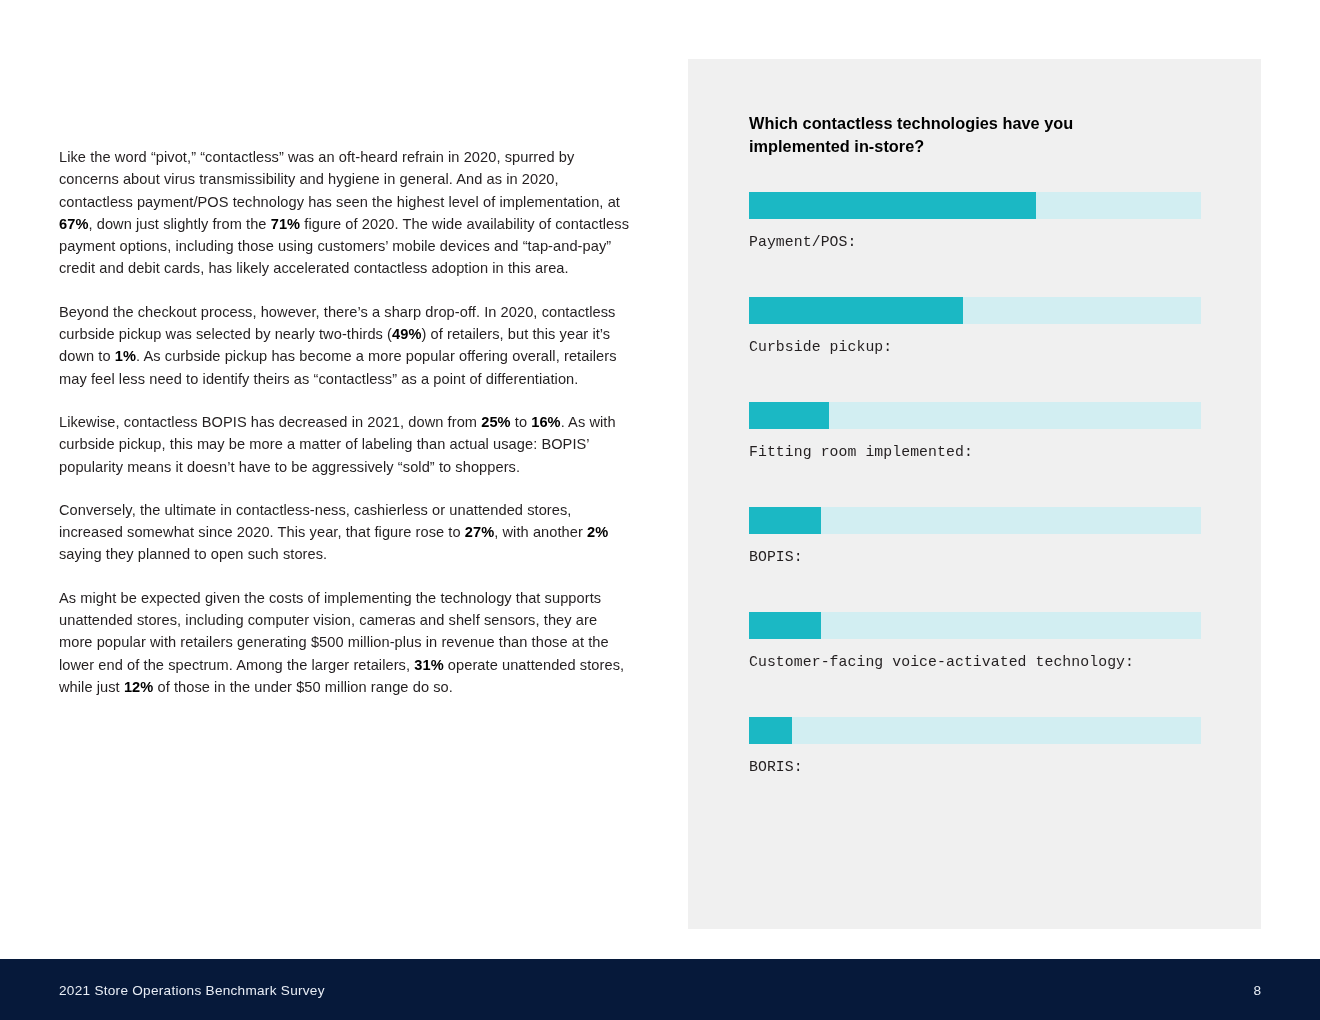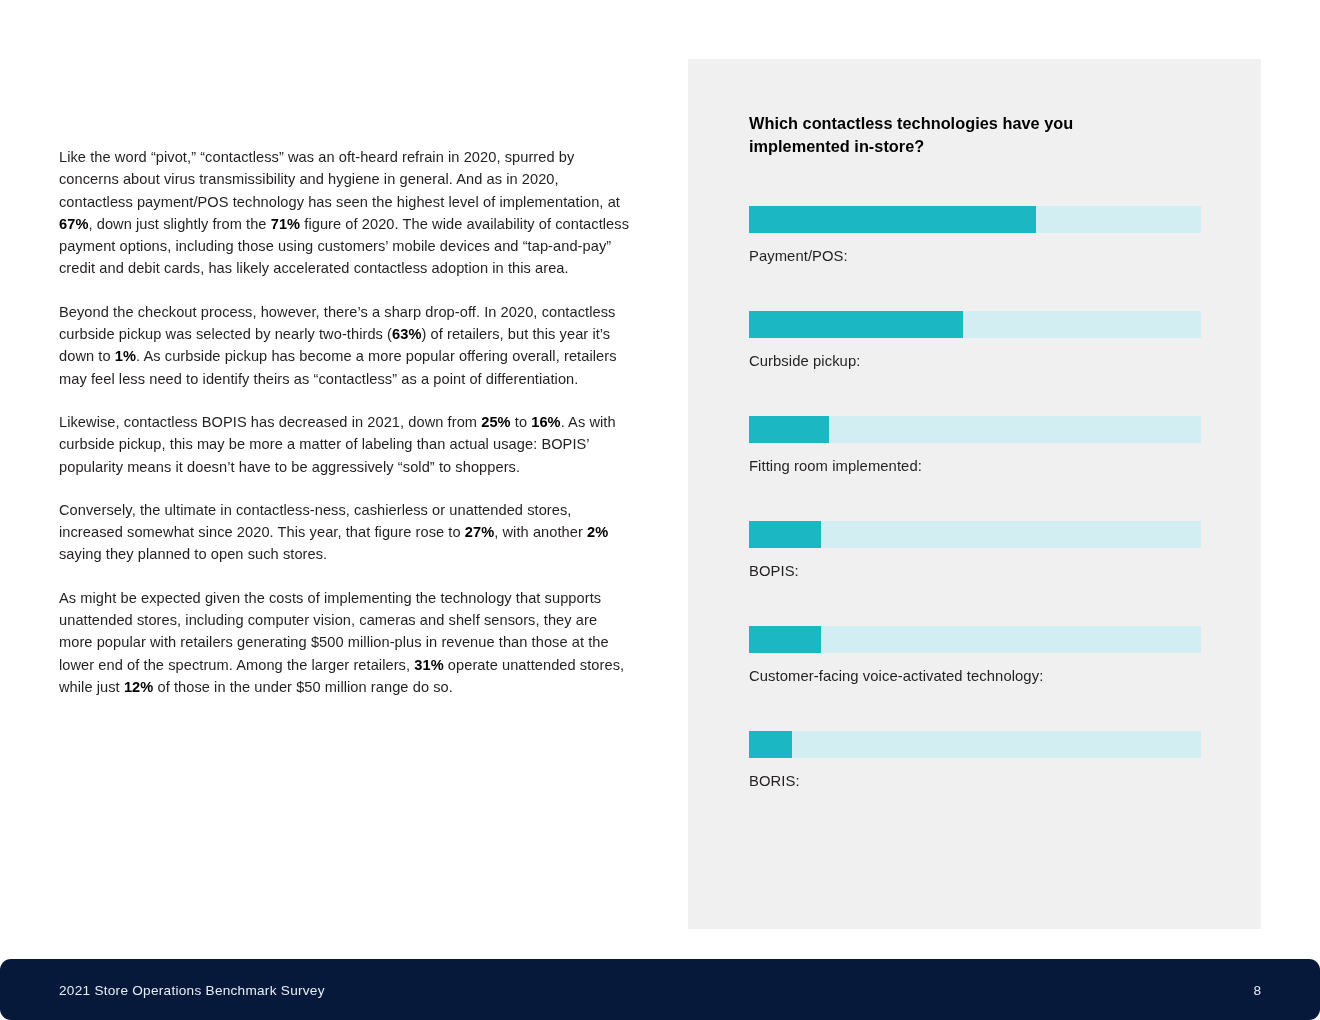--- a/index.html
+++ b/index.html
@@ -51,22 +51,23 @@
     font-size: 16.3px;
     font-weight: 700;
     line-height: 23px;
     color: #000000;
     letter-spacing: 0.002em;
   }
 
   .bars {
     position: absolute;
     left: 61px;
-    top: 147px;
+    top: 133px;
     width: 453px;
+    font-family: Liberation Mono, monospace;
   }
   .bar-row {
     height: 105px;
     position: relative;
   }
   .bar-track {
     position: relative;
     width: 452px;
     height: 27px;
     background: #d2eef2;
@@ -88,21 +89,20 @@
   }
 
   
   .footer {
     position: absolute;
     left: 0;
     bottom: 0;
     width: 1320px;
     height: 61px;
     background: #06193a;
-    border-radius: 11px;
   }
   .footer-title {
     position: absolute;
     left: 59px;
     top: 50%;
     transform: translateY(-50%);
     font-size: 13.6px;
     color: #e8edf5;
     letter-spacing: 0.02em;
   }
@@ -113,21 +113,21 @@
     transform: translateY(-50%);
     font-size: 13.6px;
     color: #e8edf5;
   }
 </style>
 </head>
 <body>
 
 <div class="article">
   <p class="para">Like the word “pivot,” “contactless” was an oft-heard refrain in 2020, spurred by concerns about virus transmissibility and hygiene in general. And as in 2020, contactless payment/POS technology has seen the highest level of implementation, at <b>67%</b>, down just slightly from the <b>71%</b> figure of 2020. The wide availability of contactless payment options, including those using customers’ mobile devices and “tap-and-pay” credit and debit cards, has likely accelerated contactless adoption in this area.</p>
-  <p class="para">Beyond the checkout process, however, there’s a sharp drop-off. In 2020, contactless curbside pickup was selected by nearly two-thirds (<b>63%</b>) of retailers, but this year it’s down to <b>1%</b>. As curbside pickup has become a more popular offering overall, retailers may feel less need to identify theirs as “contactless” as a point of differentiation.</p>
+  <p class="para">Beyond the checkout process, however, there’s a sharp drop-off. In 2020, contactless curbside pickup was selected by nearly two-thirds (<b>49%</b>) of retailers, but this year it’s down to <b>1%</b>. As curbside pickup has become a more popular offering overall, retailers may feel less need to identify theirs as “contactless” as a point of differentiation.</p>
   <p class="para">Likewise, contactless BOPIS has decreased in 2021, down from <b>25%</b> to <b>16%</b>. As with curbside pickup, this may be more a matter of labeling than actual usage: BOPIS’ popularity means it doesn’t have to be aggressively “sold” to shoppers.</p>
   <p class="para">Conversely, the ultimate in contactless-ness, cashierless or unattended stores, increased somewhat since 2020. This year, that figure rose to <b>27%</b>, with another <b>2%</b> saying they planned to open such stores.</p>
   <p class="para">As might be expected given the costs of implementing the technology that supports unattended stores, including computer vision, cameras and shelf sensors, they are more popular with retailers generating $500 million-plus in revenue than those at the lower end of the spectrum. Among the larger retailers, <b>31%</b> operate unattended stores, while just <b>12%</b> of those in the under $50 million range do so.</p>
 </div>
 
 <div class="panel">
   <div class="panel-title">Which contactless technologies have you implemented in-store?</div>
 
   <div class="bars">
     <div class="bar-row">

